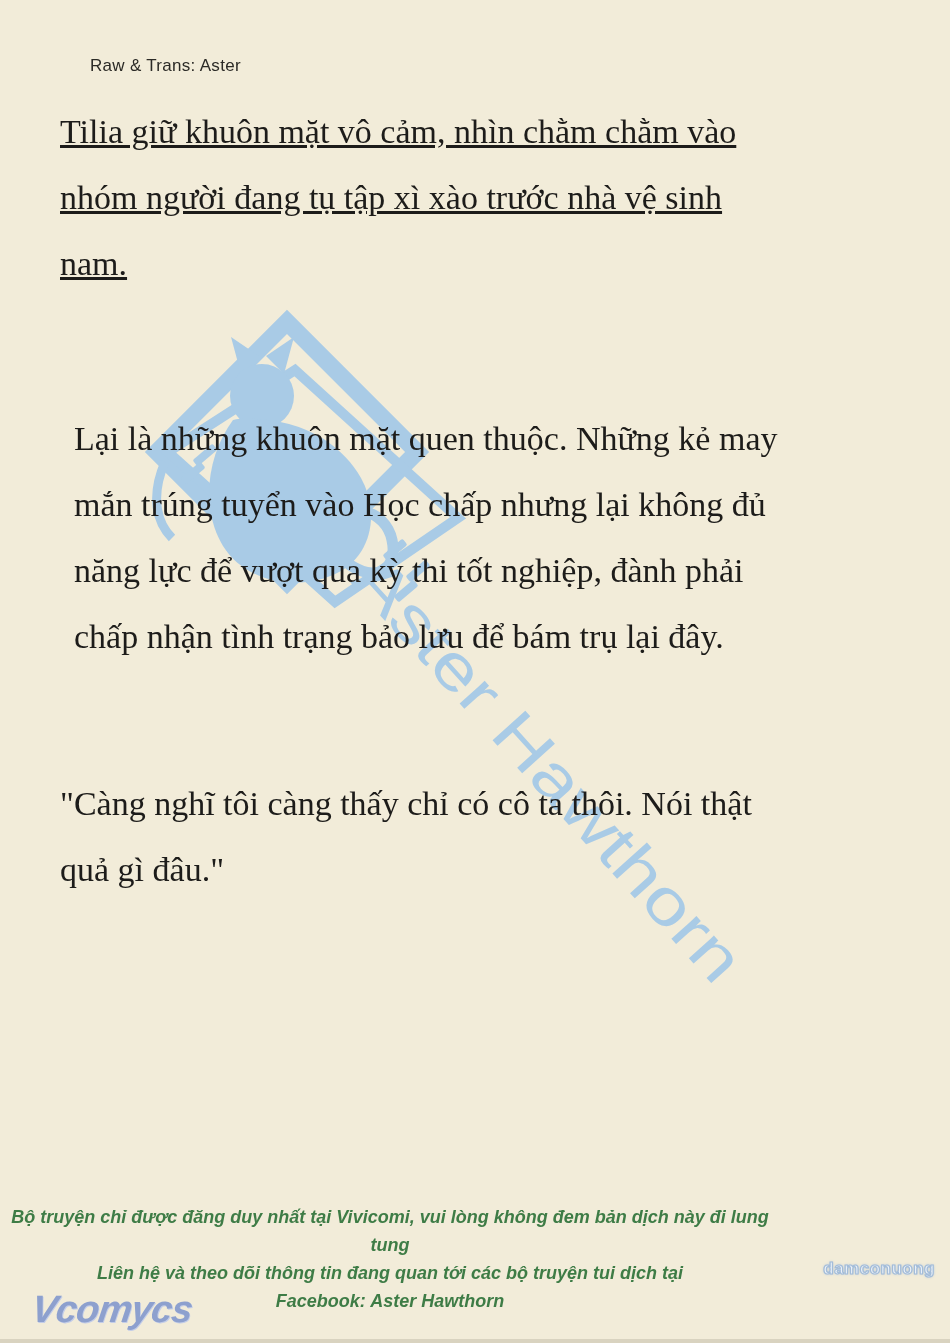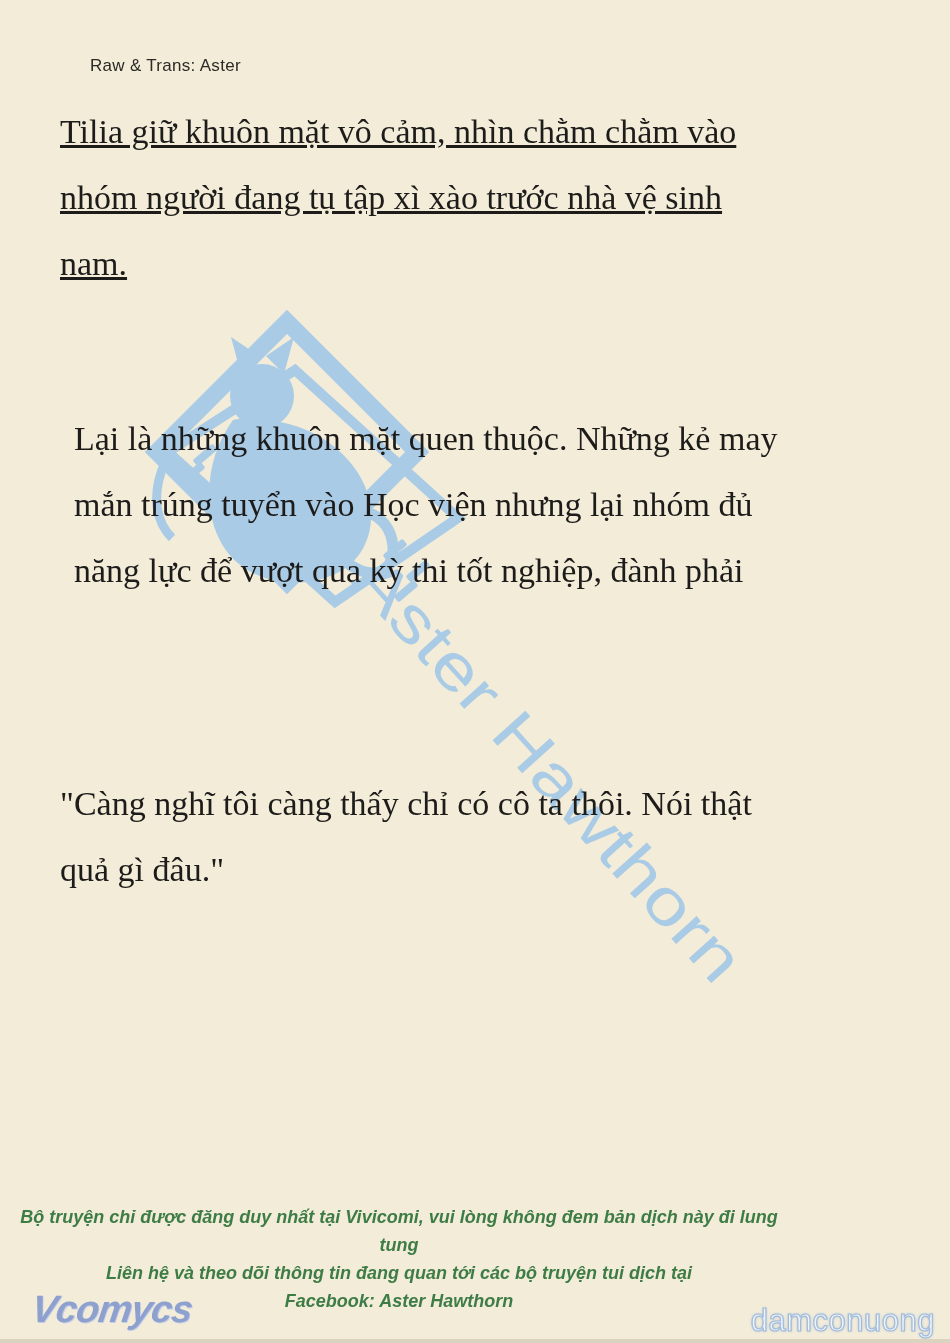--- a/index.html
+++ b/index.html
@@ -38,21 +38,21 @@
     font-size: 34px;
     line-height: 66px;
     color: #1d1c1a;
     white-space: nowrap;
   }
   .para-1 { top: 99px; text-decoration: underline; }
   .para-2 { top: 406px; margin-left: 14px; }
   .para-3 { top: 771px; }
   .footer {
     position: absolute;
-    left: 9px; top: 1203px;
+    left: 0; top: 1203px;
     width: 780px;
     z-index: 2;
     text-align: center;
     font-family: "Liberation Sans", sans-serif;
     font-style: italic;
     font-weight: bold;
     font-size: 18px;
     line-height: 28px;
     color: #3e7c46;
   }
@@ -64,25 +64,25 @@
     font-style: italic;
     font-weight: bold;
     font-size: 38px;
     letter-spacing: -1px;
     color: #8da0ce;
     transform: skewX(-8deg);
     text-shadow: 1px 1px 0 #c3cde8;
   }
   .brand-right {
     position: absolute;
-    right: 15px; top: 1303px;
+    right: 15px; top: 1259px;
     z-index: 2;
     font-family: "Liberation Sans", sans-serif;
-    font-weight: normal;
-    font-size: 31px;
+    font-weight: bold;
+    font-size: 17px;
     letter-spacing: 0.5px;
     color: #eef3f9;
     -webkit-text-stroke: 1.2px #a3bcd9;
     text-shadow: 0 0 3px #a3bcd9, 0 0 1px #a3bcd9;
   }
   .bottom-strip {
     position: absolute;
     left: 0; bottom: 0;
     width: 950px; height: 4px;
     z-index: 3;
@@ -131,22 +131,23 @@
   <div class="credit">Raw &amp; Trans: Aster</div>
 
   <div class="para para-1">
     <div>Tilia giữ khuôn mặt vô cảm, nhìn chằm chằm vào</div>
     <div>nhóm người đang tụ tập xì xào trước nhà vệ sinh</div>
     <div>nam.</div>
   </div>
 
   <div class="para para-2">
     <div>Lại là những khuôn mặt quen thuộc. Những kẻ may</div>
-    <div>mắn trúng tuyển vào Học viện nhưng lại nhóm đủ</div>
+    <div>mắn trúng tuyển vào Học chấp nhưng lại không đủ</div>
     <div>năng lực để vượt qua kỳ thi tốt nghiệp, đành phải</div>
+    <div>chấp nhận tình trạng bảo lưu để bám trụ lại đây.</div>
   </div>
 
   <div class="para para-3">
     <div>"Càng nghĩ tôi càng thấy chỉ có cô ta thôi. Nói thật</div>
     <div>quả gì đâu."</div>
   </div>
 
   <div class="footer">
     <div>Bộ truyện chỉ được đăng duy nhất tại Vivicomi, vui lòng không đem bản dịch này đi lung tung</div>
     <div>Liên hệ và theo dõi thông tin đang quan tới các bộ truyện tui dịch tại</div>

